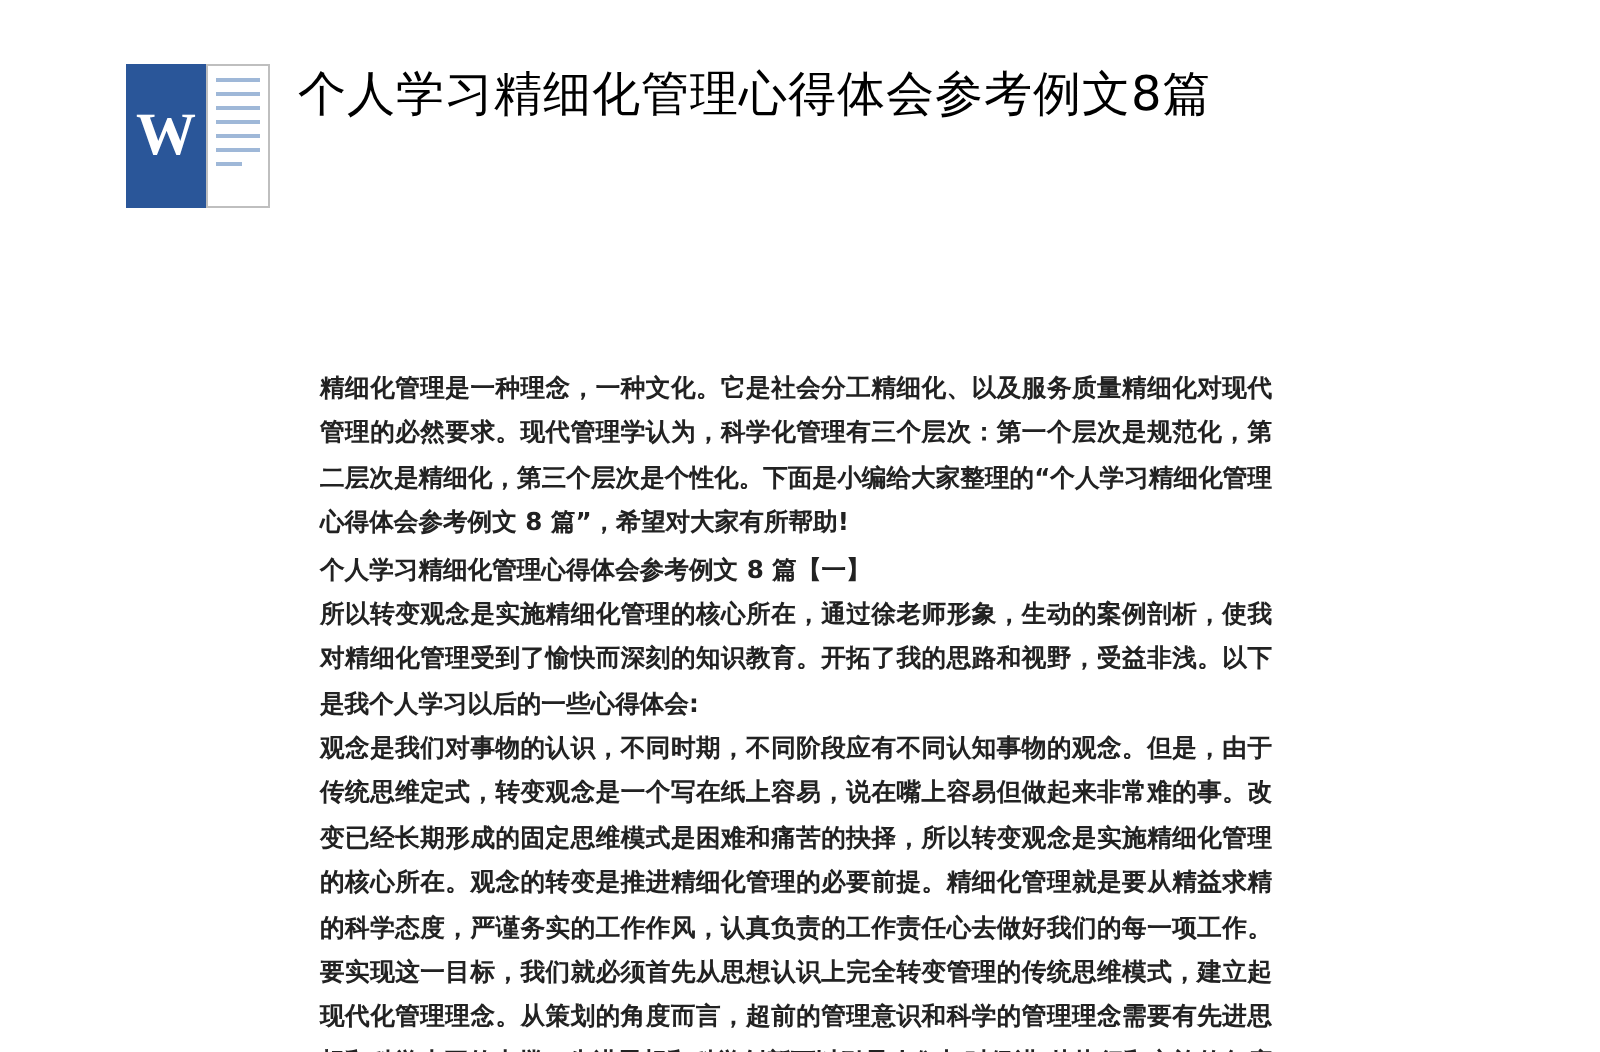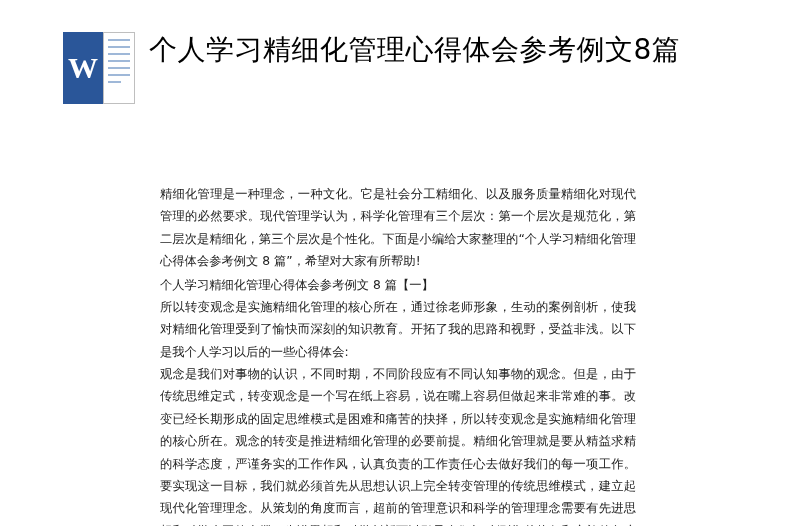--- a/index.html
+++ b/index.html
@@ -68,39 +68,40 @@
     height: 2px;
     background: #9fb8d8;
     margin-bottom: 5px;
   }
   .doc-icon .icon-right i.short {
     width: 60%;
   }
   .title {
     flex: 1;
     padding-left: 14px;
-    font-size: 28px;
+    font-size: 24px;
     line-height: 1.42;
     color: #000000;
     font-weight: normal;
     letter-spacing: 0.5px;
     font-family: "DejaVu Sans", "Liberation Sans", sans-serif;
   }
   .body-text {
     position: absolute;
     left: 160px;
     top: 183px;
     width: 476px;
     font-size: 12.3px;
     line-height: 1.82;
     color: #222222;
     text-align: justify;
   }
   .body-text p {
     margin: 0;
+    font-weight: bold;
   }
   .body-text p.gap {
     margin-top: 1px;
   }
 </style>
 </head>
 <body>
 
 <div class="page">
 

